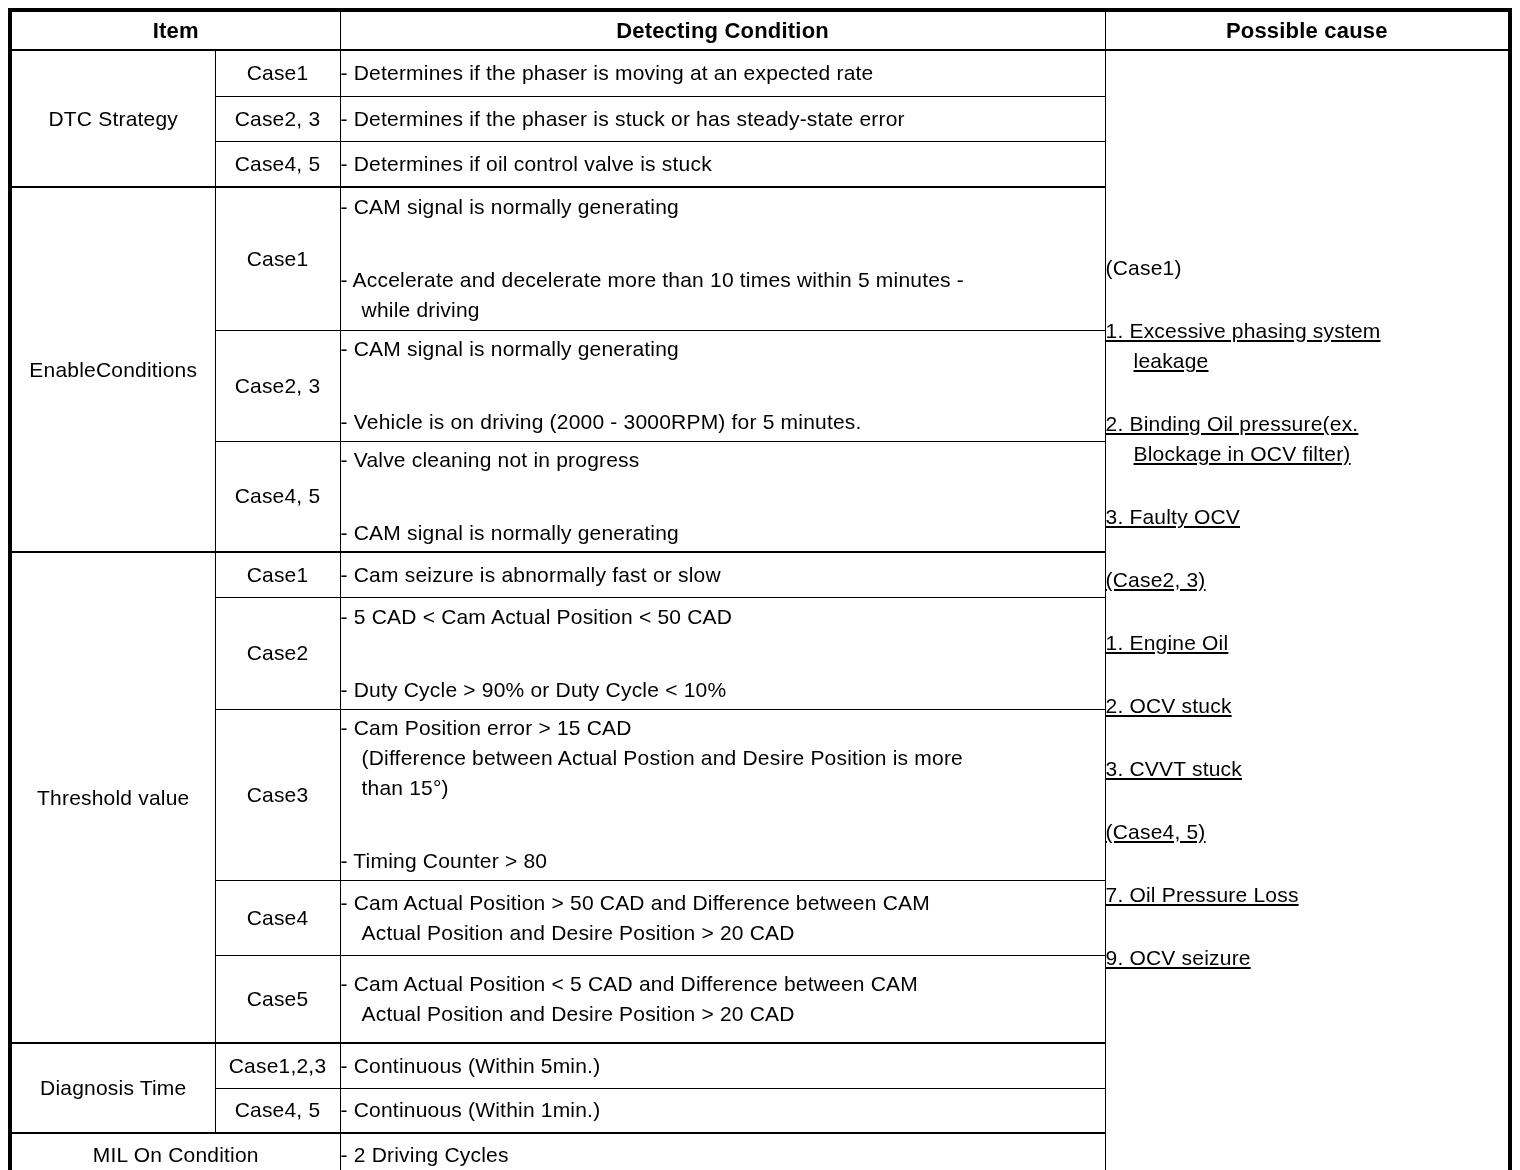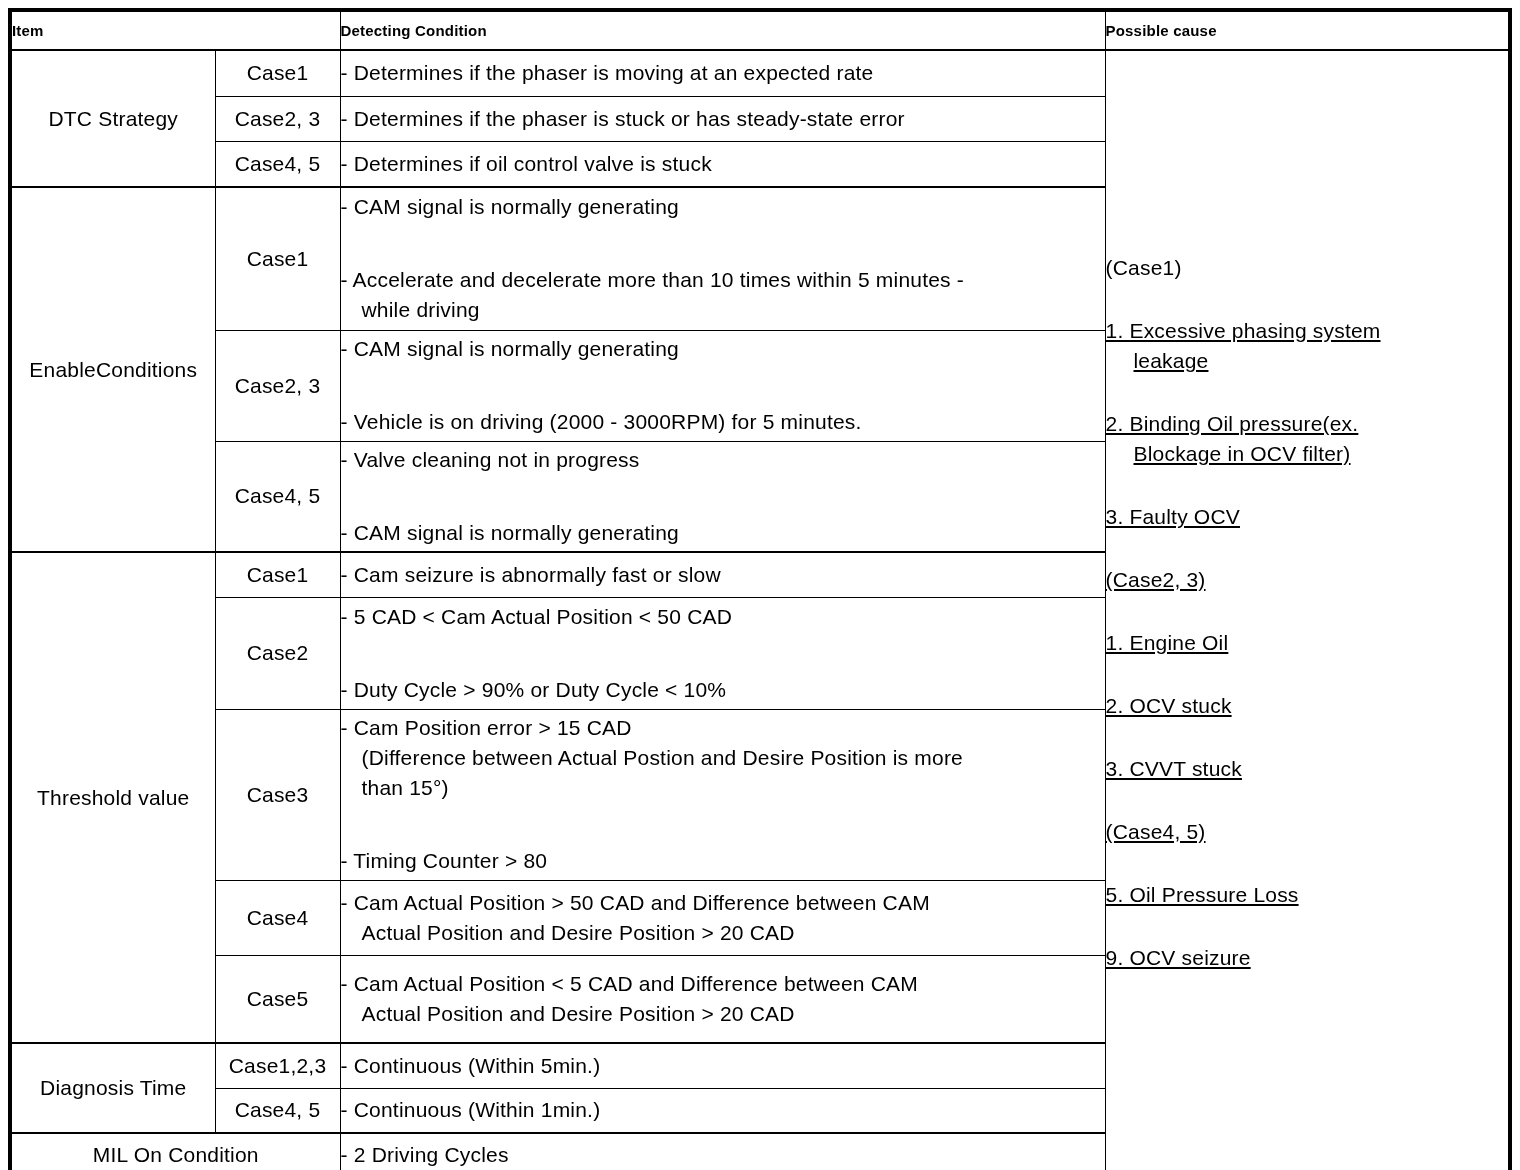--- a/index.html
+++ b/index.html
@@ -31,23 +31,23 @@
     padding: 0;
     background: #ffffff;
     box-sizing: border-box;
   }
   
   tr.hdr > th { border-bottom: 2.5px solid #000000; }
   tr.group-start > td { border-top: 2.5px solid #000000; }
 
   th.col-head {
     font-weight: bold;
-    text-align: left;
-    vertical-align: middle;
-    font-size: 15px;
+    text-align: center;
+    vertical-align: middle;
+    font-size: 22px;
   }
   td.item-cell {
     text-align: center;
     vertical-align: middle;
   }
   td.case-cell {
     text-align: center;
     vertical-align: middle;
   }
   td.cond-cell {
@@ -102,21 +102,21 @@
         <div class="cause-p">1. Excessive phasing system
 leakage</div>
         <div class="cause-p">2. Binding Oil pressure(ex.
 Blockage in OCV filter)</div>
         <div class="cause-p">3. Faulty OCV</div>
         <div class="cause-p">(Case2, 3)</div>
         <div class="cause-p">1. Engine Oil</div>
         <div class="cause-p">2. OCV stuck</div>
         <div class="cause-p">3. CVVT stuck</div>
         <div class="cause-p">(Case4, 5)</div>
-        <div class="cause-p">5. Oil Pressure Loss</div>
+        <div class="cause-p">7. Oil Pressure Loss</div>
         <div class="cause-p">9. OCV seizure</div>
       </td>
     </tr>
     <tr style="height:45px">
       <td class="case-cell">Case2, 3</td>
       <td class="cond-cell">
         <div class="cond-bullet">- Determines if the phaser is stuck or has steady-state error</div>
       </td>
     </tr>
     <tr style="height:46px">

